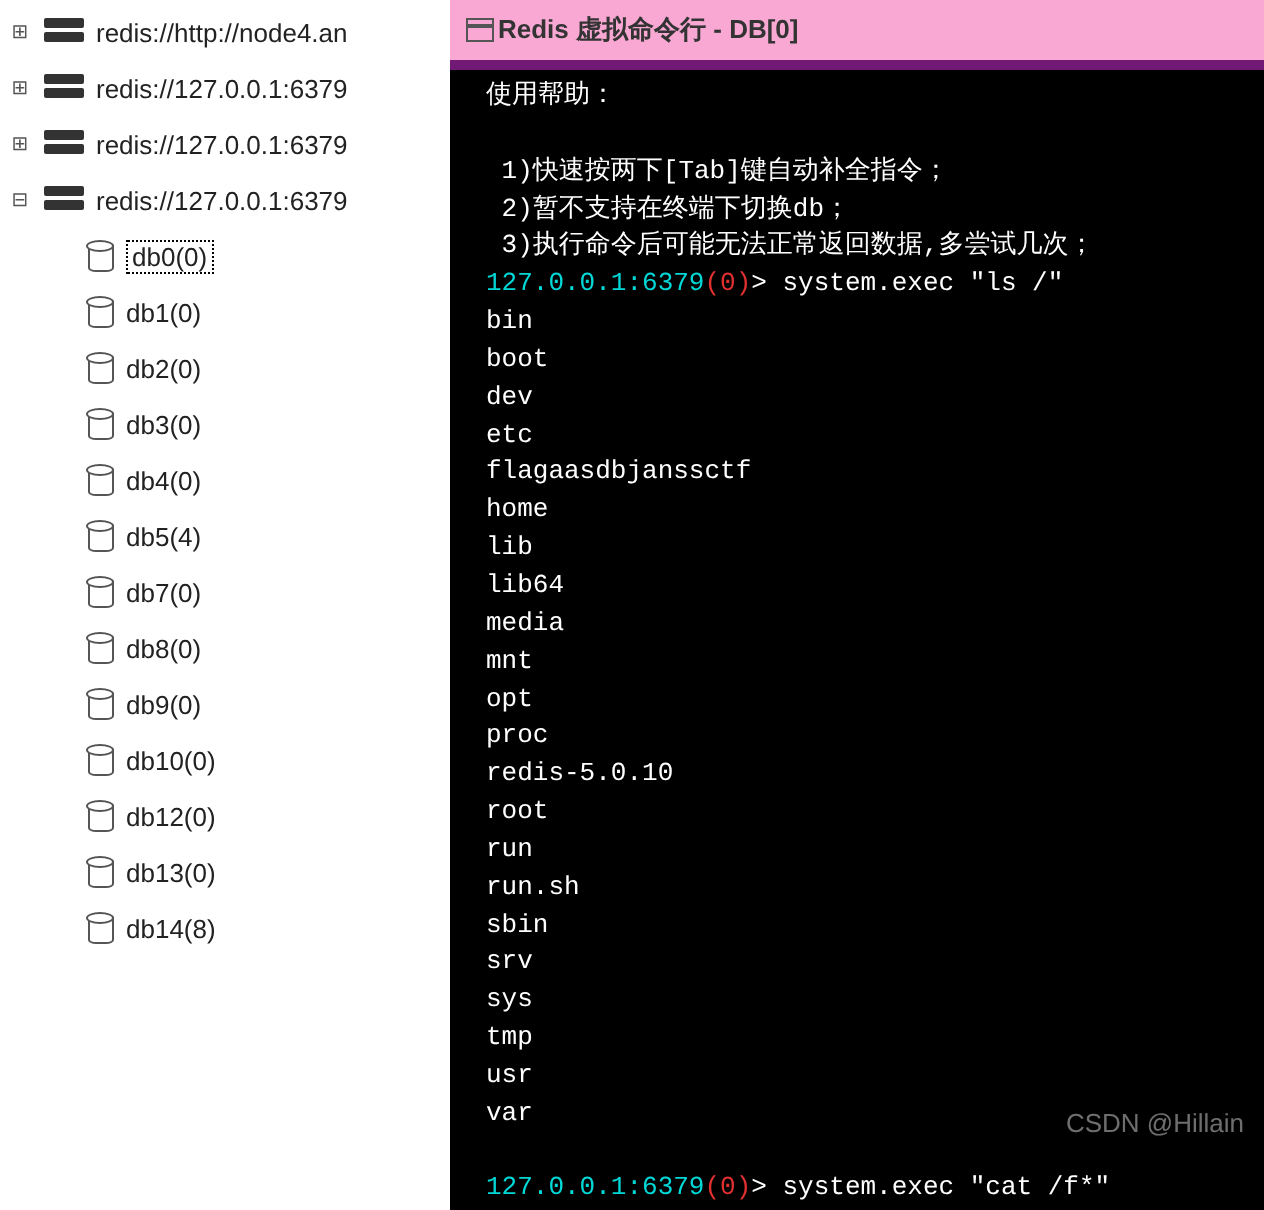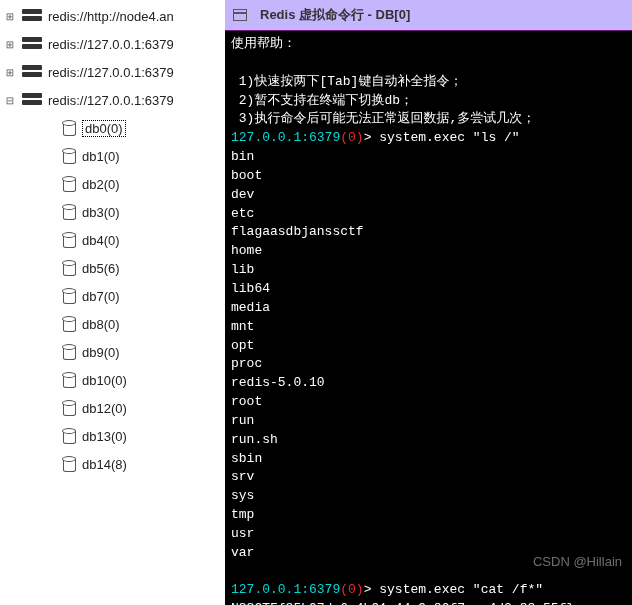--- a/index.html
+++ b/index.html
@@ -1,29 +1,29 @@
 <!DOCTYPE html>
 <html><head>
 <meta charset="utf-8">
 <style>
   * { margin: 0; padding: 0; box-sizing: border-box; }
   body { font-family: Arial, sans-serif; font-size: 13px; width: 632px; height: 605px; overflow: hidden; background: #fff; position: relative; }
   .layout { display: flex; width: 100%; height: 100%; }
   .sidebar { width: 225px; background: #fff; overflow: hidden; padding-top: 2px; }
   .main { flex: 1; display: flex; flex-direction: column; background: #000; }
-  .title-bar { background: #c4b5fd; color: #333; font-weight: bold; padding: 6px 8px; display: flex; align-items: center; gap: 13px; border-bottom: 1px solid #701a75; }
-  .console { flex: 1; background: #000; color: #fff; font-family: "Courier New", monospace; font-size: 13px; padding: 4px 6px; line-height: 1.45; white-space: pre; overflow: hidden; }
+  .title-bar { background: #f9a8d4; color: #333; font-weight: bold; padding: 6px 8px; display: flex; align-items: center; gap: 2px; border-bottom: 5px solid #701a75; }
+  .console { flex: 1; background: #000; color: #fff; font-family: "Courier New", monospace; font-size: 13px; padding: 4px 18px; line-height: 1.45; white-space: pre; overflow: hidden; }
   .prompt-host { color: #00d8d8; font-weight: normal; }
   .prompt-db { color: #e03030; }
   .prompt-gt { color: #fff; }
   .cmd { color: #fff; }
   .tree-row { display: flex; align-items: center; height: 28px; gap: 4px; cursor: pointer; }
   .tree-row.selected .db-label { border: 1px dotted #000; padding: 0 2px; }
   .indent0 { padding-left: 4px; }
-  .indent1 { padding-left: 44px; }
+  .indent1 { padding-left: 25px; }
   .toggle { width: 12px; height: 12px; font-size: 10px; color: #555; display: flex; align-items: center; justify-content: center; }
   .server-icon { width: 24px; height: 18px; position: relative; }
   .server-icon::before, .server-icon::after { content: ""; position: absolute; left: 2px; right: 2px; height: 5px; background: #333; border-radius: 1px; }
   .server-icon::before { top: 2px; }
   .server-icon::after { top: 9px; }
   .db-icon { width: 18px; height: 18px; display: flex; align-items: center; justify-content: center; }
   .db-cyl { width: 13px; height: 15px; border: 1.5px solid #555; border-radius: 4px / 2px; background: #fff; position: relative; }
   .db-cyl::before { content: ""; position: absolute; left: -1.5px; right: -1.5px; top: -1.5px; height: 4px; border: 1.5px solid #555; border-radius: 50%; background: #fff; }
   .db-label, .srv-label { color: #222; white-space: nowrap; }
   .window-icon { width: 14px; height: 12px; border: 1.5px solid #555; position: relative; }
@@ -88,21 +88,21 @@
         <span class="db-icon">
           <span class="db-cyl"></span>
         </span>
         <span class="db-label">db4(0)</span>
       </div>
       <div class="tree-row indent1">
         <span class="toggle"></span>
         <span class="db-icon">
           <span class="db-cyl"></span>
         </span>
-        <span class="db-label">db5(6)</span>
+        <span class="db-label">db5(4)</span>
       </div>
       <div class="tree-row indent1">
         <span class="toggle"></span>
         <span class="db-icon">
           <span class="db-cyl"></span>
         </span>
         <span class="db-label">db7(0)</span>
       </div>
       <div class="tree-row indent1">
         <span class="toggle"></span>

